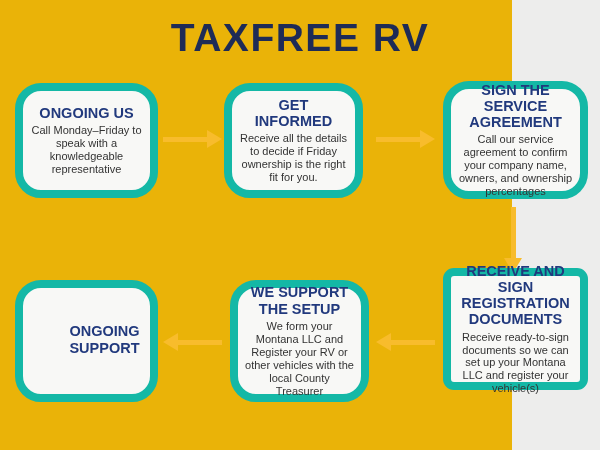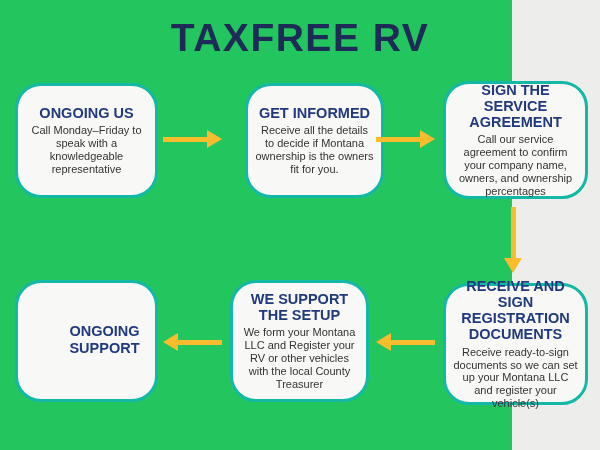--- a/index.html
+++ b/index.html
@@ -6,37 +6,37 @@
   html, body { width: 600px; height: 450px; }
   body {
     font-family: "Liberation Sans", "DejaVu Sans", sans-serif;
     background: #EDEDEC;
     overflow: hidden;
   }
   .canvas {
     position: relative;
     width: 512px;
     height: 450px;
-    background: #22c55e;
+    background: #eab308;
   }
   .page-title {
     position: absolute;
     top: 16px;
     left: 0;
     width: 600px;
     text-align: center;
     font-size: 39px;
     font-weight: 800;
     letter-spacing: 1.5px;
     color: #1E2B56;
   }
   .step-box {
     position: absolute;
     background: #F8F8F6;
-    border: 3px solid #14b8a6;
+    border: 8px solid #14b8a6;
     border-radius: 26px;
     display: flex;
     flex-direction: column;
     align-items: center;
     justify-content: center;
     text-align: center;
     padding: 6px 7px;
   }
   .step-heading {
     color: #21397D;
@@ -45,26 +45,26 @@
     line-height: 1.12;
     margin-bottom: 3px;
   }
   .step-body {
     color: #333333;
     font-size: 11px;
     line-height: 1.18;
   }
   
   .box-1 { left: 15px;  top: 83px;  width: 143px; height: 115px; }
-  .box-2 { left: 245px; top: 83px;  width: 139px; height: 115px; }
+  .box-2 { left: 224px; top: 83px;  width: 139px; height: 115px; }
   .box-3 { left: 443px; top: 81px;  width: 145px; height: 118px; }
   
   .box-6 { left: 15px;  top: 280px; width: 143px; height: 122px; padding-left: 43px; }
   .box-5 { left: 230px; top: 280px; width: 139px; height: 122px; }
-  .box-4 { left: 443px; top: 283px; width: 145px; height: 122px; }
+  .box-4 { left: 443px; top: 268px; width: 145px; height: 122px; border-radius: 11px; }
 
   
   .arrow-h {
     position: absolute;
     display: flex;
     align-items: center;
     height: 18px;
     width: 59px;
   }
   .arrow-h .shaft { flex: 1; height: 5px; background: #F8BC2C; }
@@ -113,21 +113,21 @@
     <div class="step-body">Call Monday–Friday to speak with a knowledgeable representative</div>
   </div>
 
   <div class="arrow-h arrow-1">
     <div class="shaft"></div>
     <div class="head-right"></div>
   </div>
 
   <div class="step-box box-2">
     <div class="step-heading">GET INFORMED</div>
-    <div class="step-body">Receive all the details to decide if Montana ownership is the owners fit for you.</div>
+    <div class="step-body">Receive all the details to decide if Friday ownership is the right fit for you.</div>
   </div>
 
   <div class="arrow-h arrow-2">
     <div class="shaft"></div>
     <div class="head-right"></div>
   </div>
 
   <div class="step-box box-3">
     <div class="step-heading">SIGN THE SERVICE AGREEMENT</div>
     <div class="step-body">Call our service agreement to confirm your company name, owners, and ownership percentages</div>

